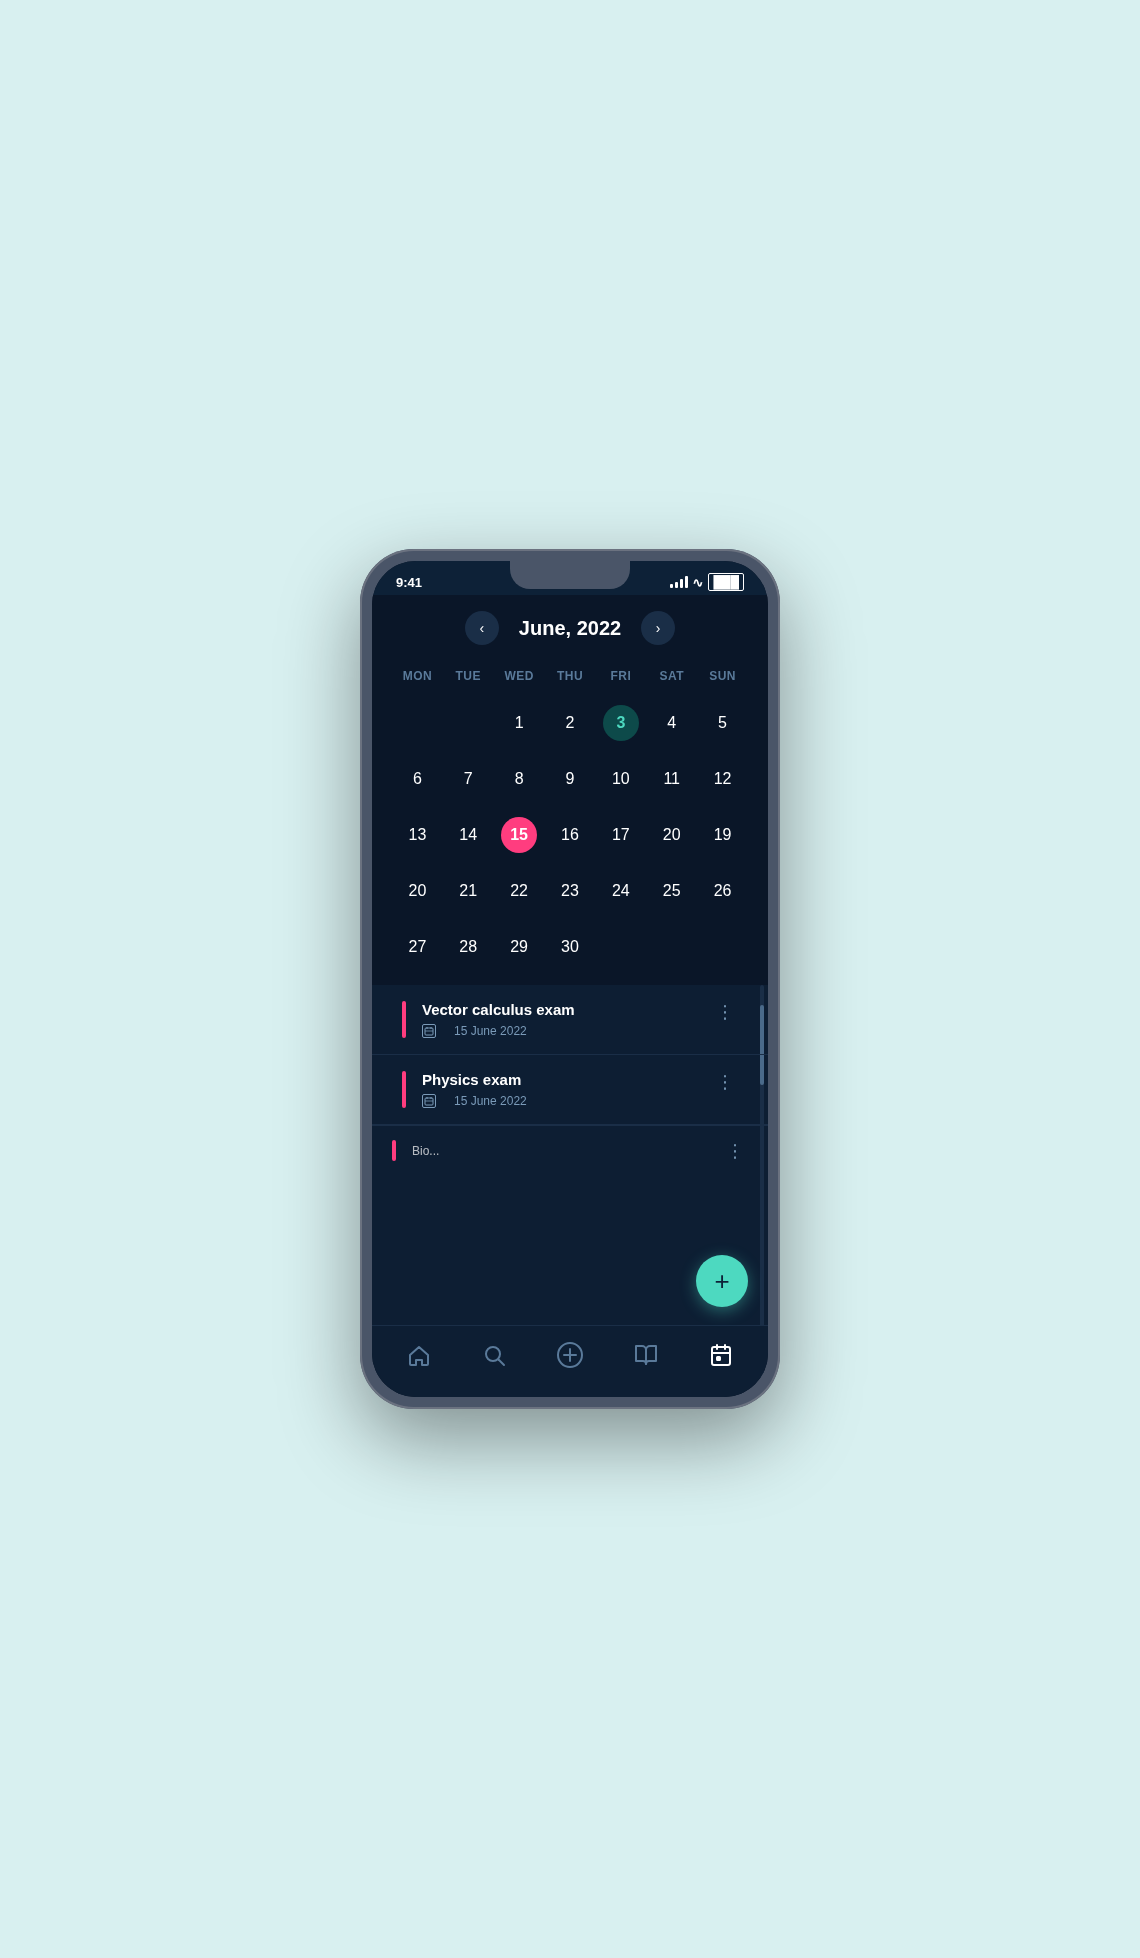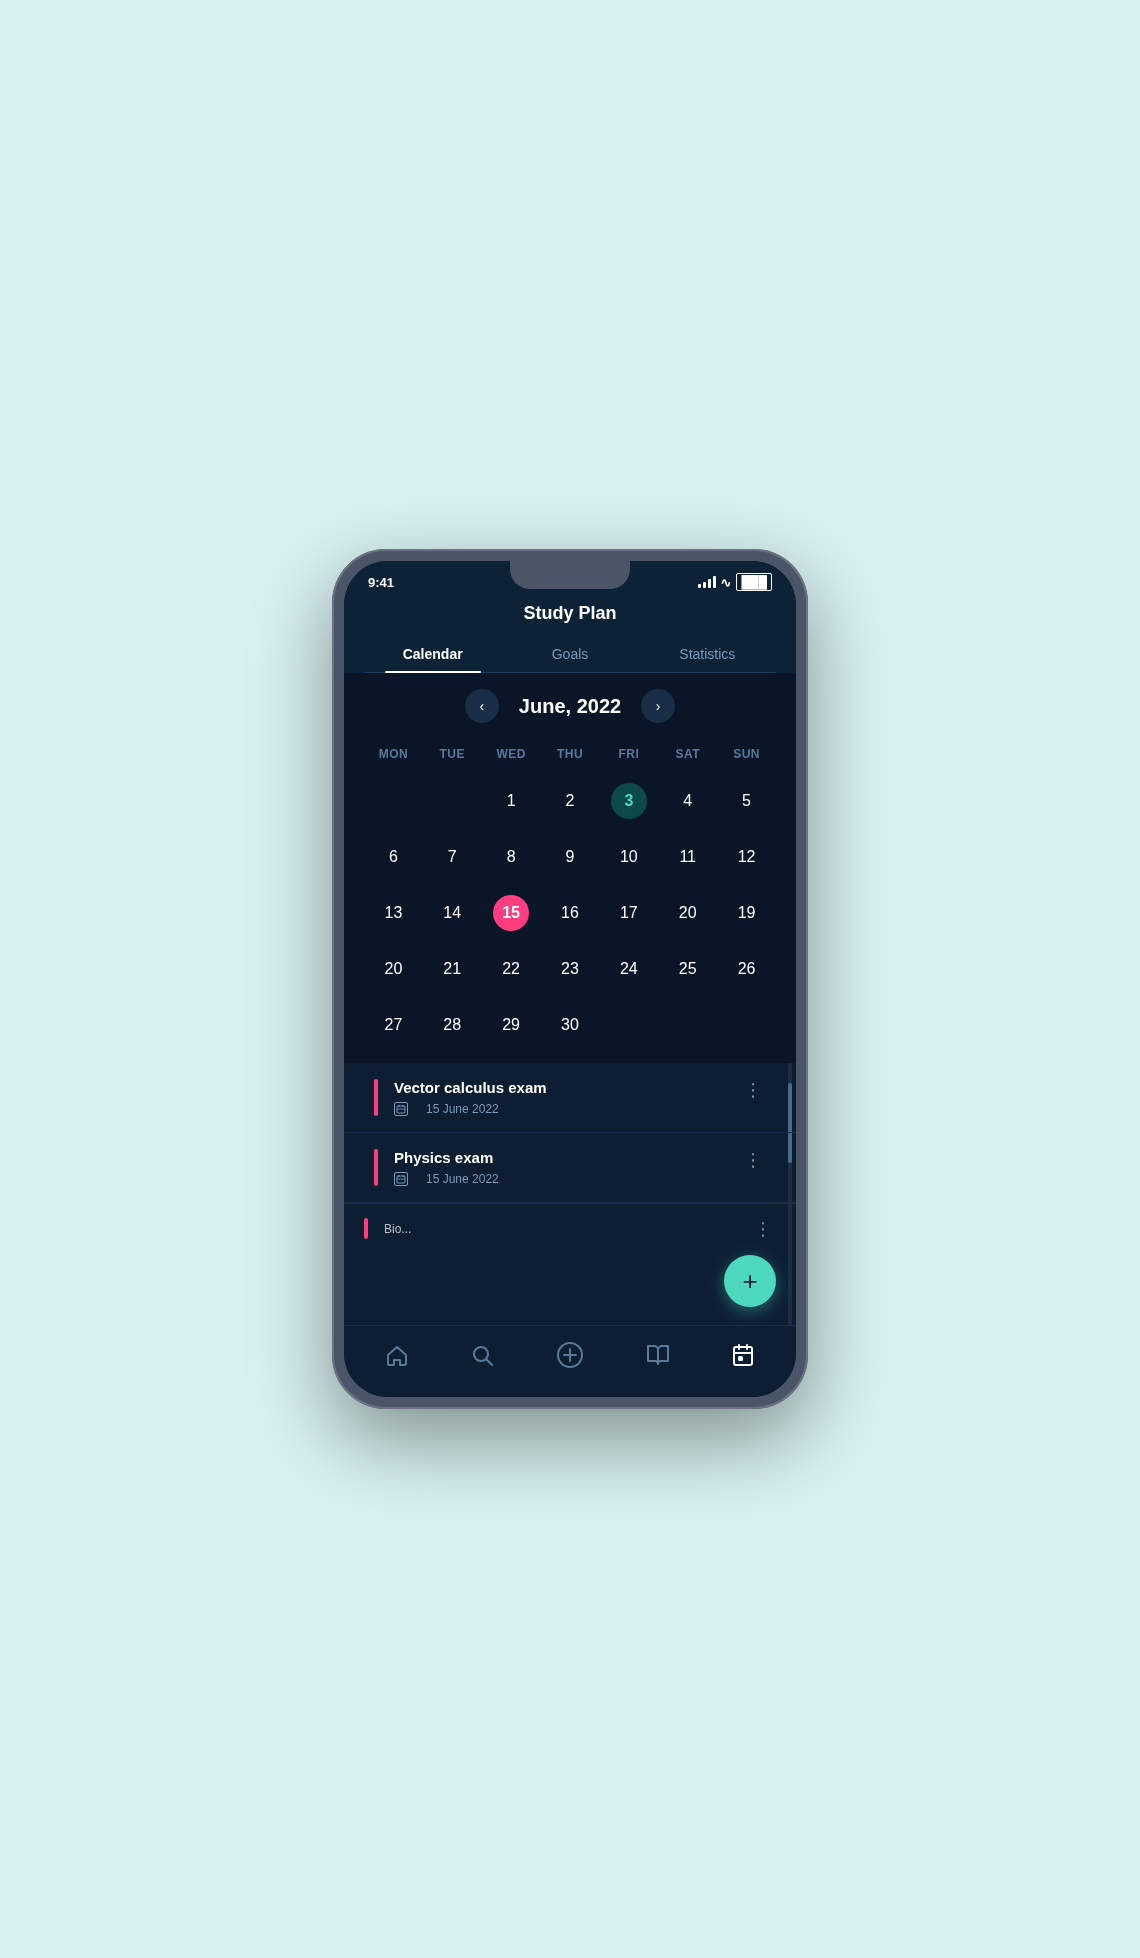--- a/index.html
+++ b/index.html
@@ -5,21 +5,21 @@
     * { box-sizing: border-box; margin: 0; padding: 0; }
     body {
       background: #d8f0f0;
       display: flex;
       justify-content: center;
       align-items: center;
       min-height: 100vh;
       font-family: -apple-system, BlinkMacSystemFont, 'Segoe UI', sans-serif;
     }
     .phone-frame {
-      width: 476px;
+      width: 420px;
       height: 860px;
       background: #4a5568;
       border-radius: 54px;
       padding: 12px;
       box-shadow: 0 30px 80px rgba(0,0,0,0.4), inset 0 0 0 2px #6b7280;
       position: relative;
     }
     .phone-screen {
       width: 100%;
       height: 100%;
@@ -342,28 +342,20 @@
           <span style="height:4px"></span>
           <span style="height:6px"></span>
           <span style="height:9px"></span>
           <span style="height:12px"></span>
         </div>
         <span style="font-size:13px">∿</span>
         <span style="font-size:12px; border:1.5px solid white; border-radius:2px; padding:1px 4px; position:relative">███</span>
       </div>
     </div>
 
-    <div class="header">
-      <div class="page-title">Study Plan</div>
-      <div class="tabs">
-        <div class="tab active">Calendar</div>
-        <div class="tab">Goals</div>
-        <div class="tab">Statistics</div>
-      </div>
-    </div>
 
     <div class="calendar-section">
       <div class="month-nav">
         <button class="nav-btn">‹</button>
         <span class="month-title">June, 2022</span>
         <button class="nav-btn">›</button>
       </div>
 
       <div class="calendar-grid">
         <div class="day-headers">

